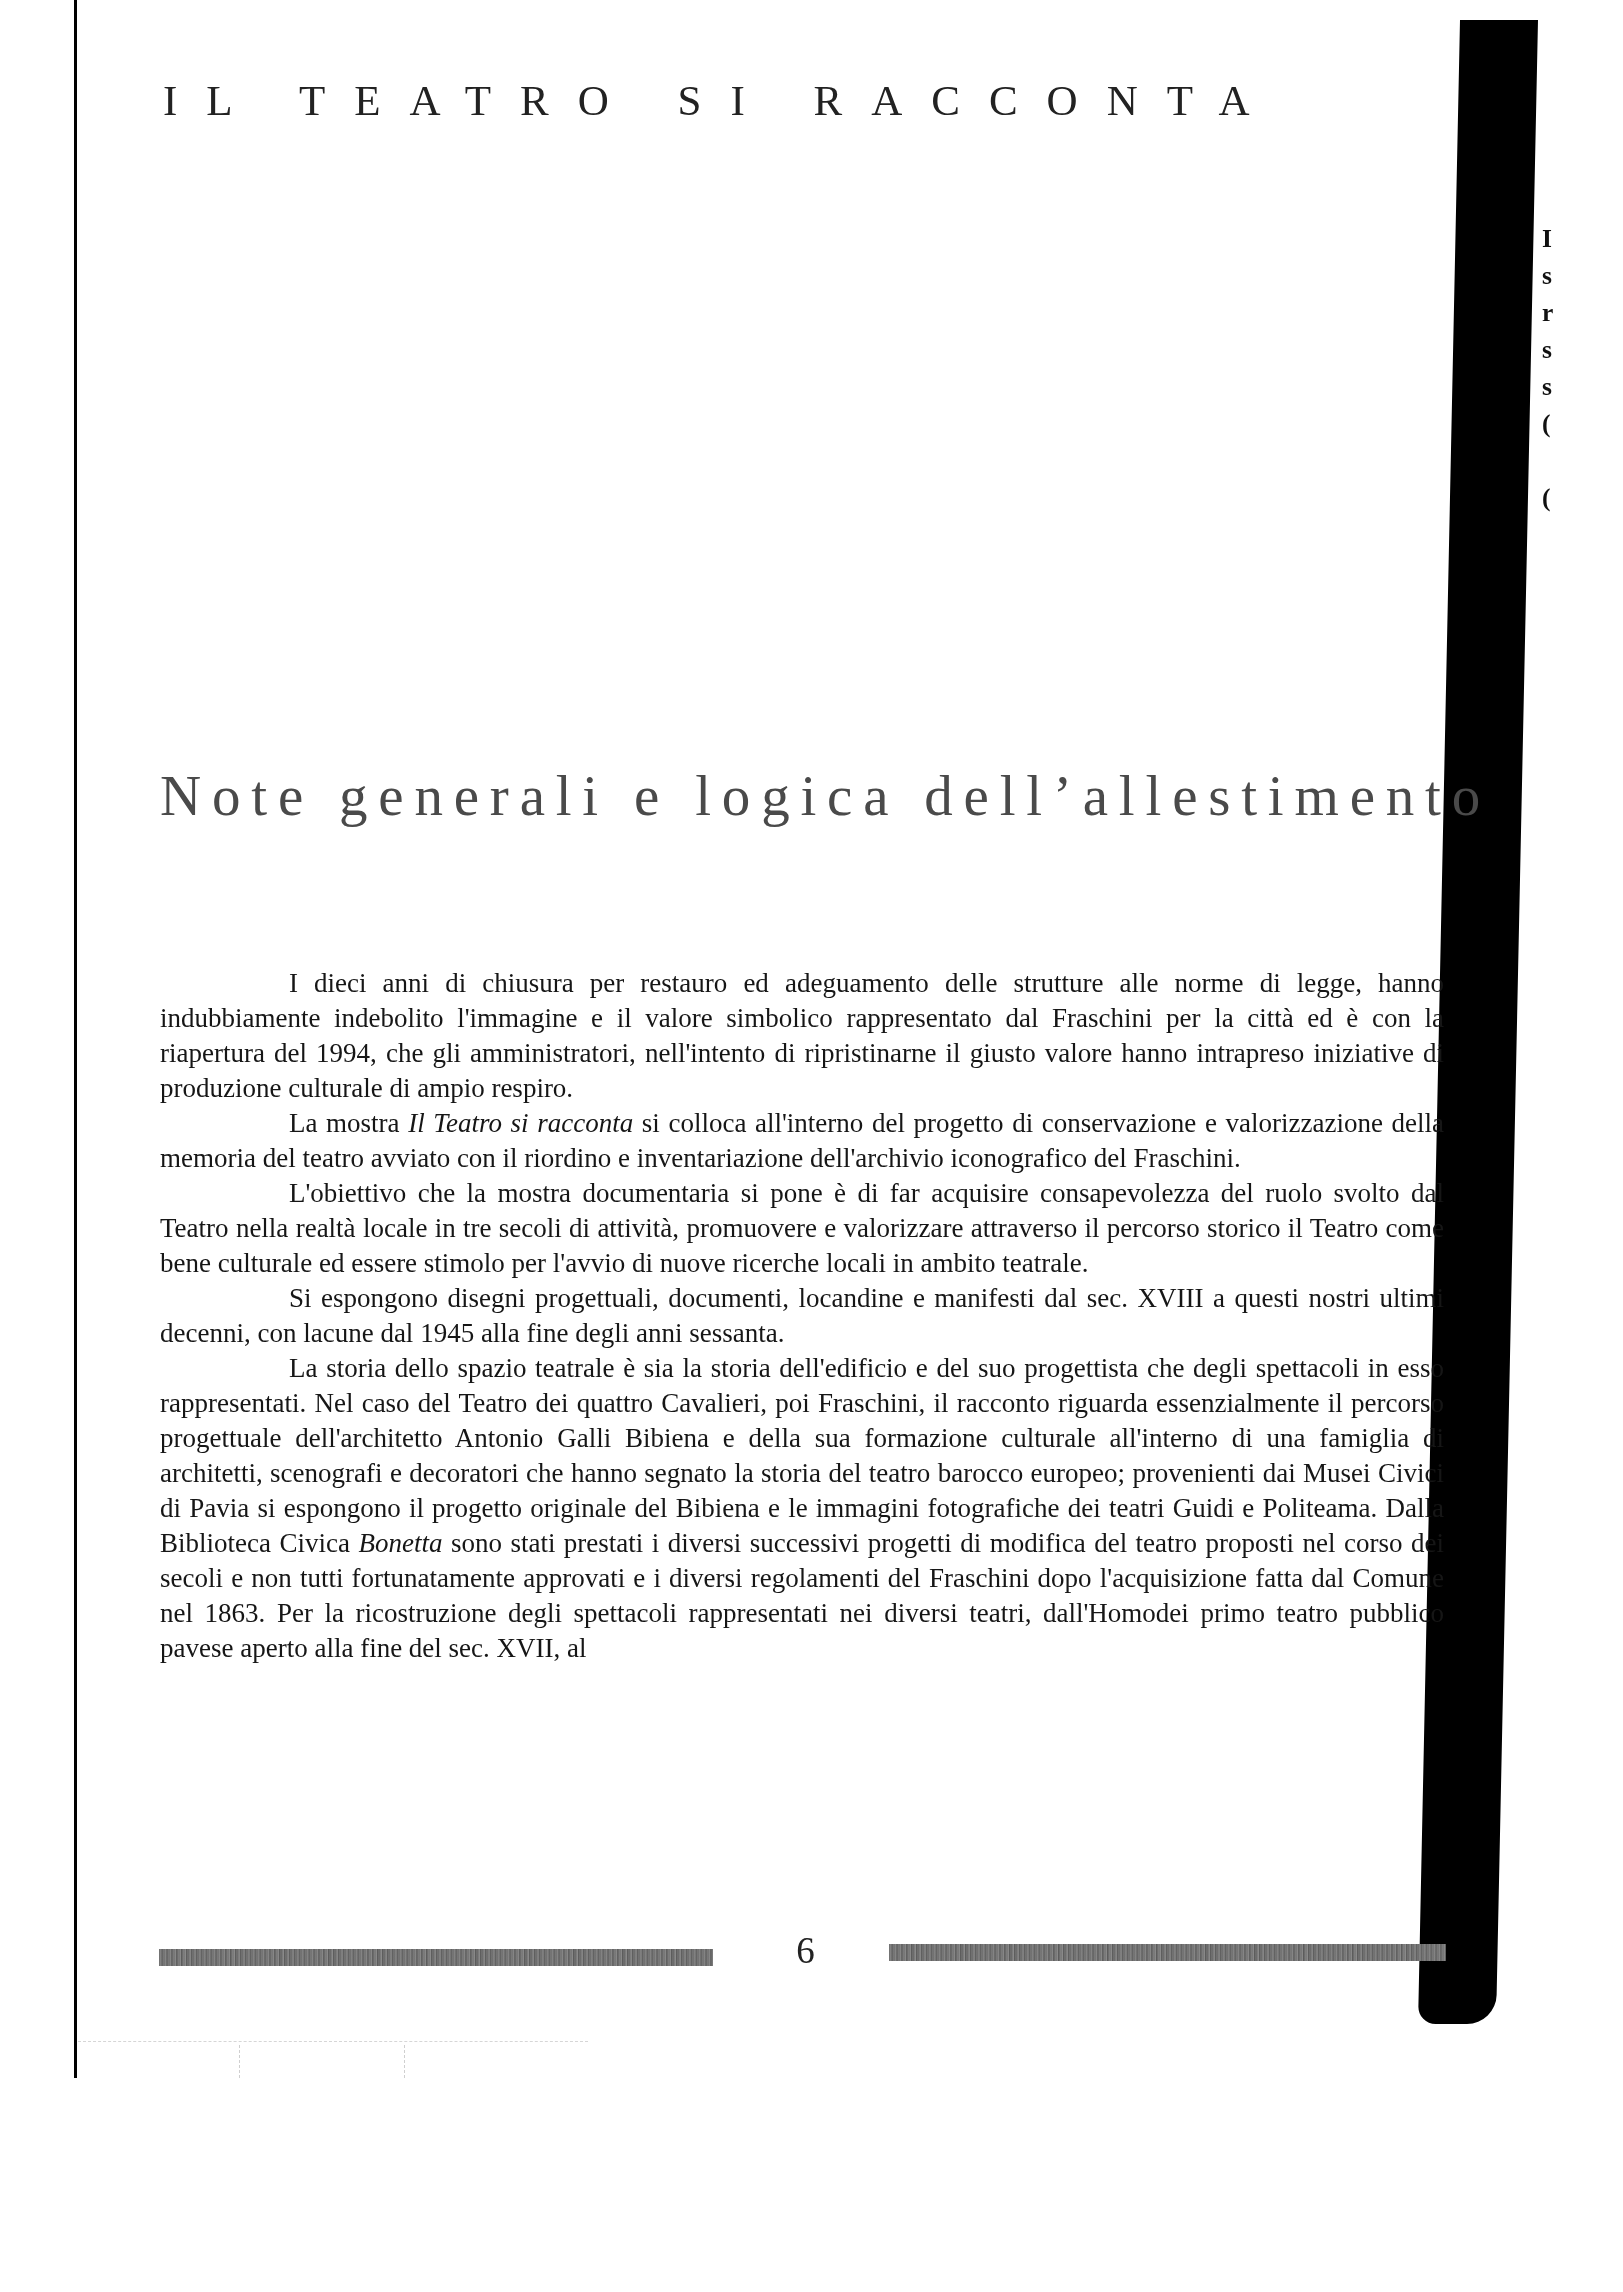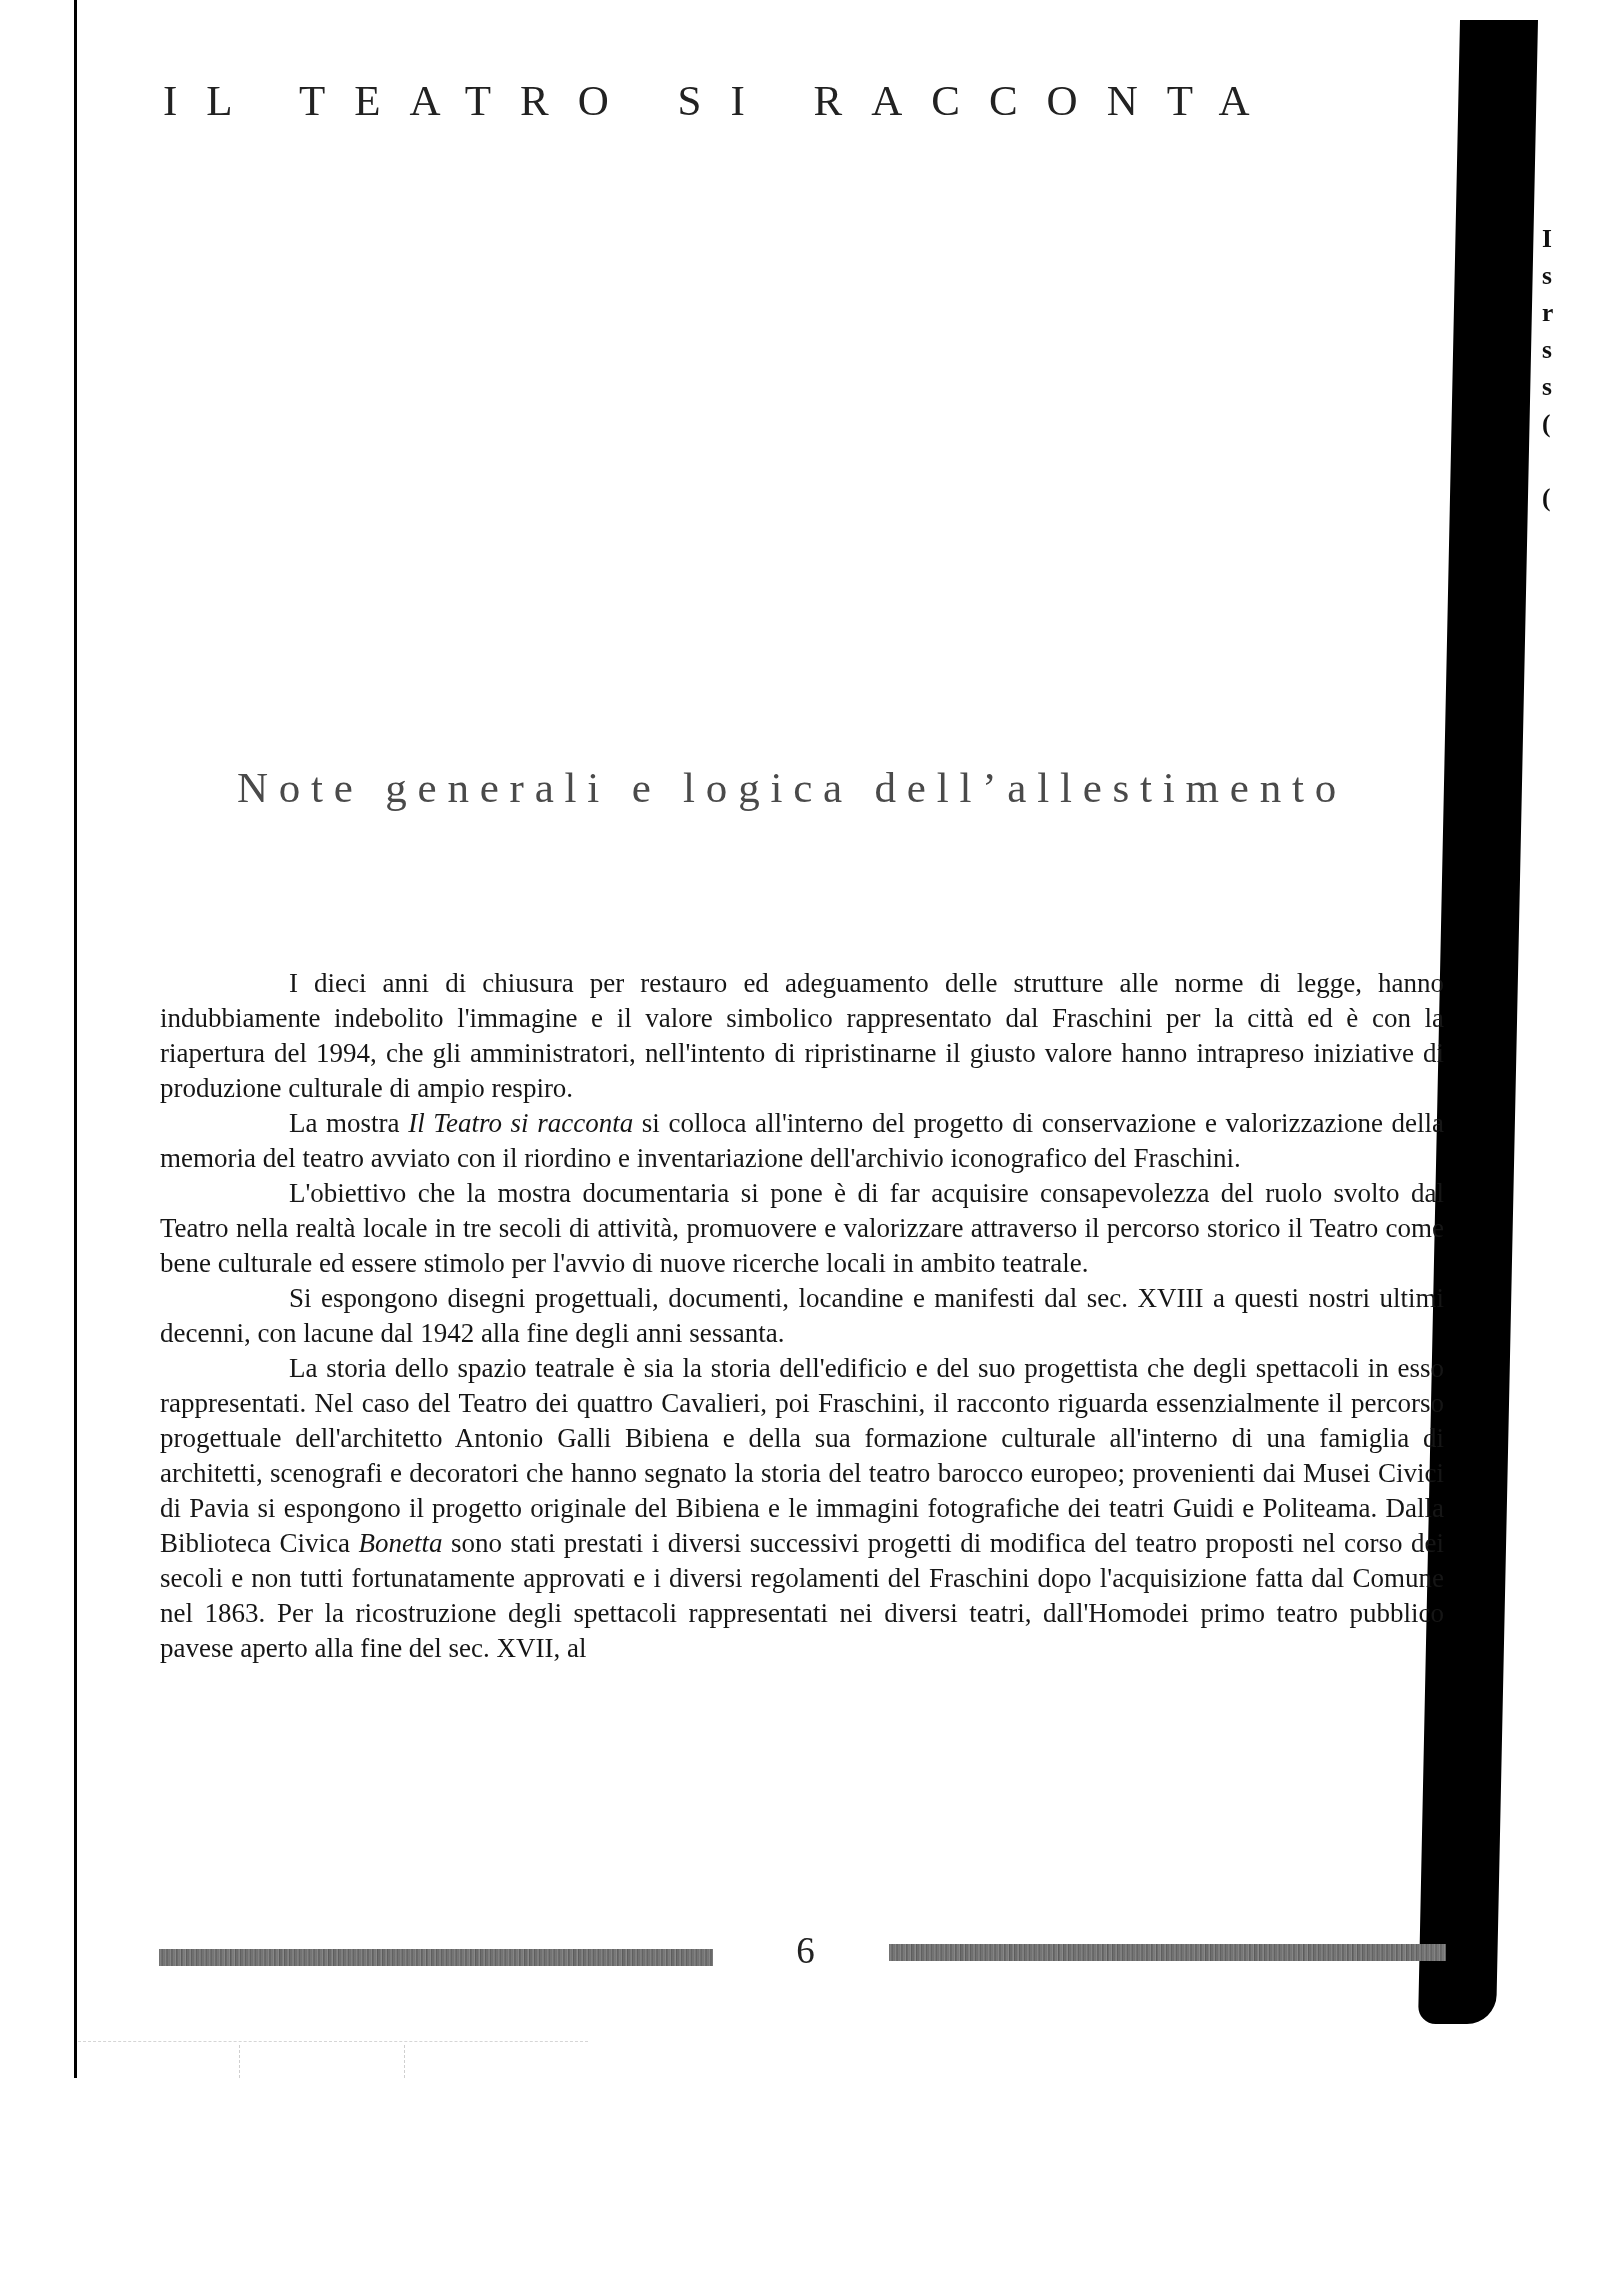--- a/index.html
+++ b/index.html
@@ -53,25 +53,25 @@
       top: 76px;
       width: 1274px;
       font-family: "Liberation Serif", serif;
       font-size: 43px;
       letter-spacing: 29px;
       color: #222;
       white-space: nowrap;
     }
     .section-title {
       position: absolute;
-      left: 150px;
+      left: 160px;
       top: 763px;
       width: 1284px;
       font-family: "Liberation Serif", serif;
-      font-size: 43px;
+      font-size: 57px;
       letter-spacing: 10.8px;
       color: #4a4a4a;
       white-space: nowrap;
       text-align: center;
       font-weight: 300;
     }
     .epigraph {
       position: absolute;
       left: 157px;
       top: 861px;
@@ -157,21 +157,21 @@
 
 <h1 class="section-title" style="margin:0;">Note generali e logica dell’allestimento</h1>
 
 <div class="epigraph">
 </div>
 
 <div class="body-text">
   <p>I dieci anni di chiusura per restauro ed adeguamento delle strutture alle norme di legge, hanno indubbiamente indebolito l'immagine e il valore simbolico rappresentato dal  Fraschini per la città ed è con la riapertura del 1994, che gli amministratori,  nell'intento di ripristinarne il giusto valore hanno intrapreso iniziative di produzione culturale di ampio respiro.</p>
   <p><span>La mostra </span><em>Il Teatro si racconta</em><span> si colloca all'interno del progetto di conservazione e valorizzazione della memoria del teatro avviato con il riordino e inventariazione dell'archivio iconografico del Fraschini.</span></p>
   <p>L'obiettivo che la mostra documentaria si pone è di far  acquisire consapevolezza del ruolo svolto dal Teatro nella realtà locale in tre secoli di attività, promuovere e valorizzare attraverso il percorso storico il Teatro come bene culturale ed essere stimolo per l'avvio di nuove ricerche locali in ambito teatrale.</p>
-  <p>Si espongono disegni progettuali, documenti, locandine e manifesti  dal sec. XVIII a questi nostri ultimi decenni, con lacune dal 1942 alla fine degli anni sessanta.</p>
+  <p>Si espongono disegni progettuali, documenti, locandine e manifesti  dal sec. XVIII a questi nostri ultimi decenni, con lacune dal 1945 alla fine degli anni sessanta.</p>
   <p><span>La storia dello spazio teatrale è sia la storia dell'edificio e del suo progettista che degli spettacoli in esso rappresentati. Nel caso del Teatro dei quattro Cavalieri, poi Fraschini, il racconto riguarda essenzialmente il percorso progettuale dell'architetto Antonio Galli Bibiena e della sua formazione culturale all'interno di una famiglia di architetti, scenografi e decoratori che hanno segnato la storia del teatro barocco europeo; provenienti dai Musei Civici  di Pavia si espongono il progetto originale del Bibiena e le immagini fotografiche dei teatri Guidi e Politeama. Dalla Biblioteca Civica </span><em>Bonetta</em><span> sono stati prestati  i diversi successivi progetti di modifica del teatro proposti nel corso dei secoli e non tutti fortunatamente approvati e i diversi regolamenti del Fraschini dopo l'acquisizione fatta dal Comune nel 1863. Per la ricostruzione degli spettacoli rappresentati nei diversi teatri, dall'Homodei primo teatro pubblico pavese aperto alla fine del sec. XVII, al</span></p>
 </div>
 
 <div class="folio-row">
   <div class="folio-rule left"></div>
   <div class="page-number">6</div>
   <div class="folio-rule right"></div>
 </div>
 
 <div class="faint-trim"></div>

